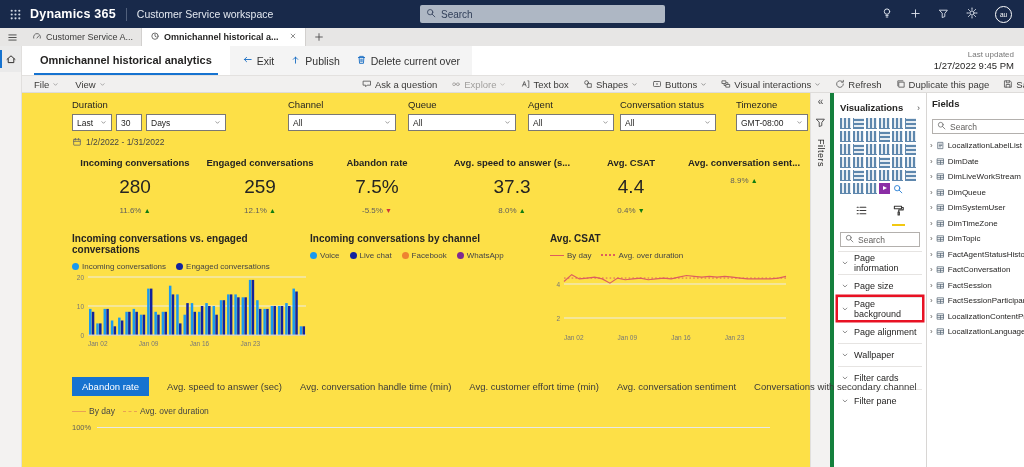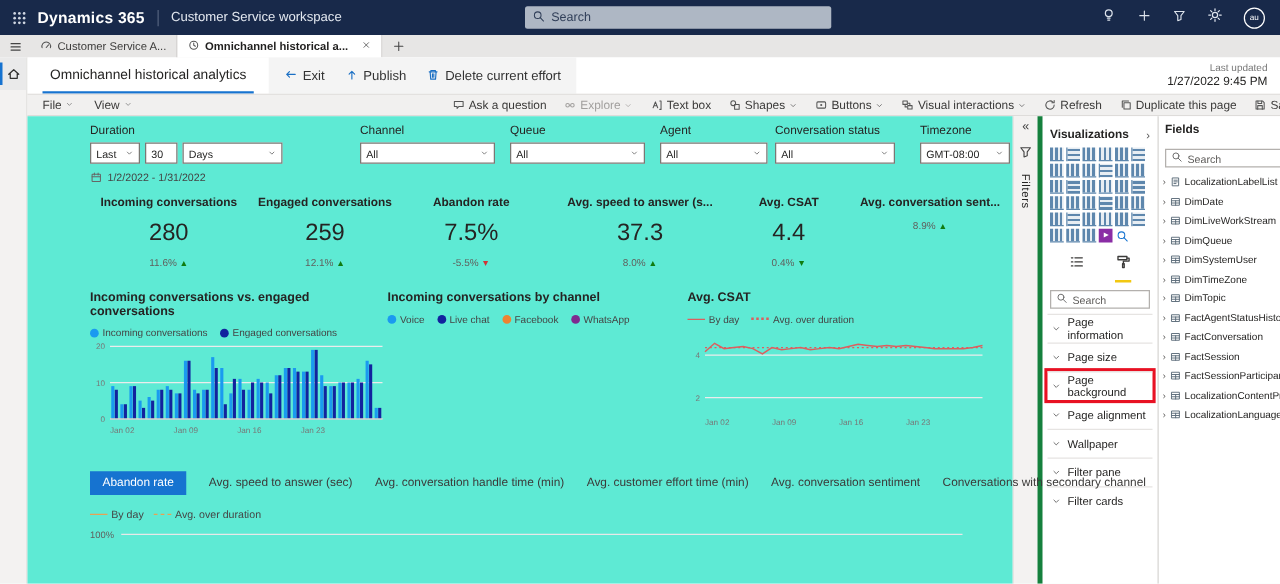--- a/index.html
+++ b/index.html
@@ -22,39 +22,39 @@
 .atab .ic{color:#555}
 .atab.active{background:#fff;font-weight:bold;color:#201f1e}
 .atab .x{margin-left:6px;color:#666}
 .newtab{width:26px;display:flex;align-items:center;justify-content:center;color:#444}
 
 .lsb{position:absolute;top:46px;left:0;bottom:0;width:22px;background:#f3f2f1;border-right:1px solid #e1dfdd}
 .lsb .home{position:relative;height:26px;display:flex;align-items:center;justify-content:center;color:#323130;background:#eaeaea}
 .lsb .home:before{content:"";position:absolute;left:0;top:4px;bottom:4px;width:2px;background:#1673d0}
 
 .hdr{position:absolute;top:46px;left:22px;right:0;height:29px;background:#fff;display:flex;align-items:center}
-.rtab{height:29px;display:flex;align-items:center;padding:0 6px;margin-left:12px;font-size:11px;font-weight:normal;color:#252423;border-bottom:2px solid #1673d0}
+.rtab{height:29px;display:flex;align-items:center;padding:0 6px;margin-left:12px;font-size:11px;font-weight:bold;color:#252423;border-bottom:2px solid #1673d0}
 .cmds{height:29px;margin-left:12px;background:#f4f4f4;display:flex;align-items:center;gap:16px;padding:0 12px;font-size:10.5px;color:#333}
 .cmd{display:flex;align-items:center;gap:4px;white-space:nowrap}
 .cmd .ic{color:#1a6fc4}
 .lastupd{margin-left:auto;text-align:right;padding-right:10px;line-height:1.25}
 .lastupd .l1{font-size:8px;color:#777}
 .lastupd .l2{font-size:9.5px;color:#252423}
 
 .menubar{position:absolute;top:75px;left:22px;right:0;height:18px;background:#f1f0ef;border-top:1px solid #e3e1df;border-bottom:1px solid #dedcda;display:flex;align-items:center;font-size:9.5px;color:#3b3a39;overflow:hidden}
 .menus{display:flex;gap:16px;padding-left:12px}
 .menu{display:flex;align-items:center;gap:3px}
 .tools{margin-left:auto;display:flex;gap:14px;align-items:center;white-space:nowrap;margin-right:-14px}
 .tool{display:flex;align-items:center;gap:3px;color:#3b3a39}
 .tool .ic{color:#555}
 .tool.dis{color:#a19f9d}.tool.dis .ic{color:#a19f9d}
 .chev{color:#777}
 
 .content{position:absolute;top:93px;left:22px;right:0;bottom:0;display:flex}
-.canvas{width:788px;position:relative;background:#5eead4;flex:none}
+.canvas{width:788px;position:relative;background:#fde047;flex:none}
 
 .fgroup{position:absolute;top:6px}
 .fgroup .flabel{font-size:9.5px;color:#252423;margin-bottom:4px}
 .frow{display:flex;gap:4px}
 .sel{height:17px;border:1px solid #7a7874;background:#fff;font-size:8.5px;color:#252423;display:flex;align-items:center;justify-content:space-between;padding:0 4px}
 .sel .ic{color:#555}
 .daterange{position:absolute;left:50px;top:44px;display:flex;align-items:flex-start;gap:4px;font-size:8.5px;color:#454545}
 .daterange .ic{color:#666}
 
 .kpi{position:absolute;top:64px;text-align:center}
@@ -212,21 +212,21 @@
       <span class="cmd">
           <span id="i-up"><svg class="ic " width="11" height="11" viewBox="0 0 12 12" fill="none" stroke="currentColor" stroke-width="1" stroke-linecap="round" stroke-linejoin="round">
               <path d="M6 10V3.4M3.6 5.8L6 3.4l2.4 2.4"></path>
             </svg></span>
           <span>Publish</span>
         </span>
       <span class="cmd">
           <span id="i-trash"><svg class="ic " width="11" height="11" viewBox="0 0 12 12" fill="none" stroke="currentColor" stroke-width="1" stroke-linecap="round" stroke-linejoin="round">
               <path d="M2.6 3.8h6.8M4 3.8V2.6h4v1.2M3.4 3.8l.5 6.4h4.2l.5-6.4M5.4 5.6v2.8M6.6 5.6v2.8"></path>
             </svg></span>
-          <span>Delete current effort</span>
+          <span>Delete current over</span>
         </span>
     </div>
     <div class="lastupd">
       <div class="l1">Last updated</div>
       <div class="l2">1/27/2022 9:45 PM</div>
     </div>
   </div>
 
   <div class="menubar">
     <div class="menus">
@@ -660,27 +660,27 @@
           <div class="fsec">
             <svg class="ic " width="8" height="8" viewBox="0 0 12 12" fill="none" stroke="currentColor" stroke-width="1" stroke-linecap="round" stroke-linejoin="round">
               <path d="M3.2 4.6L6 7.4l2.8-2.8"></path>
             </svg>
             <span>Wallpaper</span>
           </div>
           <div class="fsec">
             <svg class="ic " width="8" height="8" viewBox="0 0 12 12" fill="none" stroke="currentColor" stroke-width="1" stroke-linecap="round" stroke-linejoin="round">
               <path d="M3.2 4.6L6 7.4l2.8-2.8"></path>
             </svg>
-            <span>Filter pane</span>
+            <span>Filter cards</span>
           </div>
           <div class="fsec">
             <svg class="ic " width="8" height="8" viewBox="0 0 12 12" fill="none" stroke="currentColor" stroke-width="1" stroke-linecap="round" stroke-linejoin="round">
               <path d="M3.2 4.6L6 7.4l2.8-2.8"></path>
             </svg>
-            <span>Filter cards</span>
+            <span>Filter pane</span>
           </div>
         </div>
     </div>
 
     <div class="fieldspane">
       <div class="pane-h">
         <span>Fields</span>
         <span class="gt">›</span>
       </div>
       <div class="psearch">

